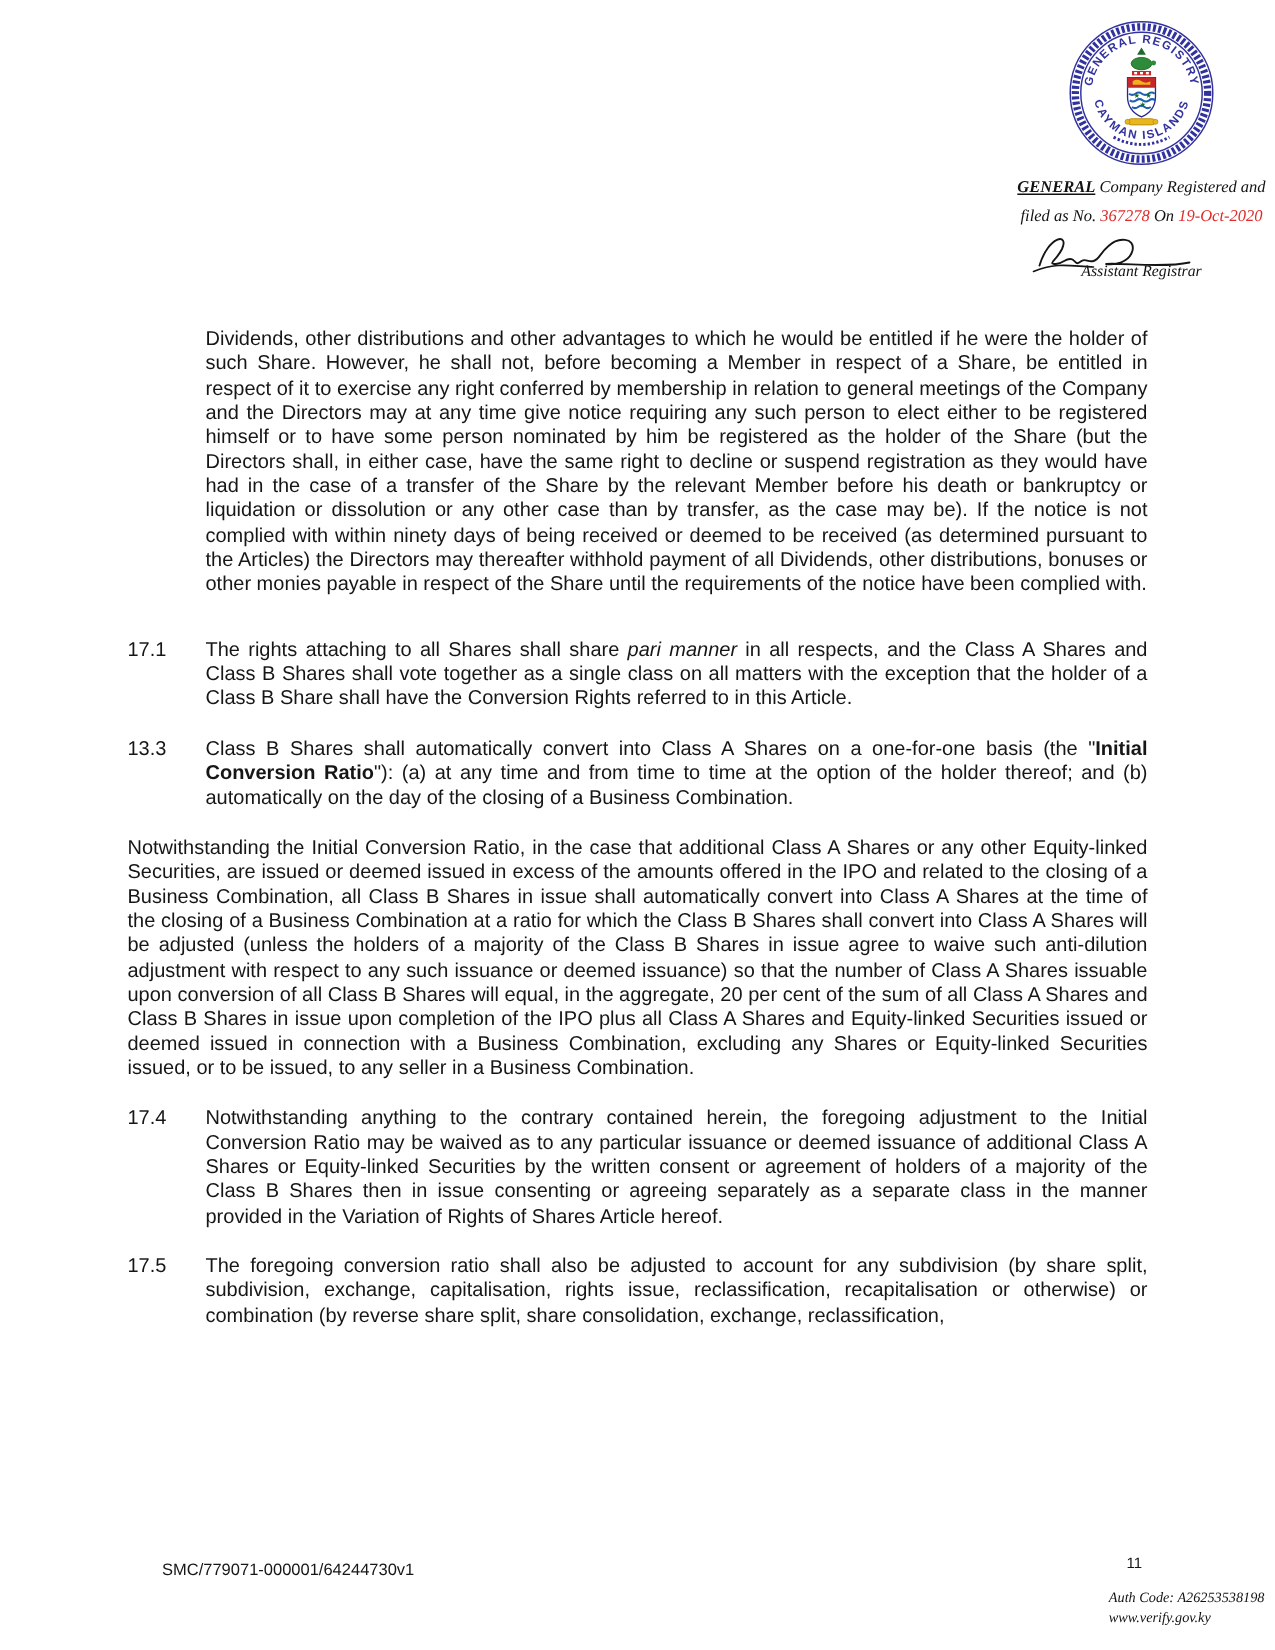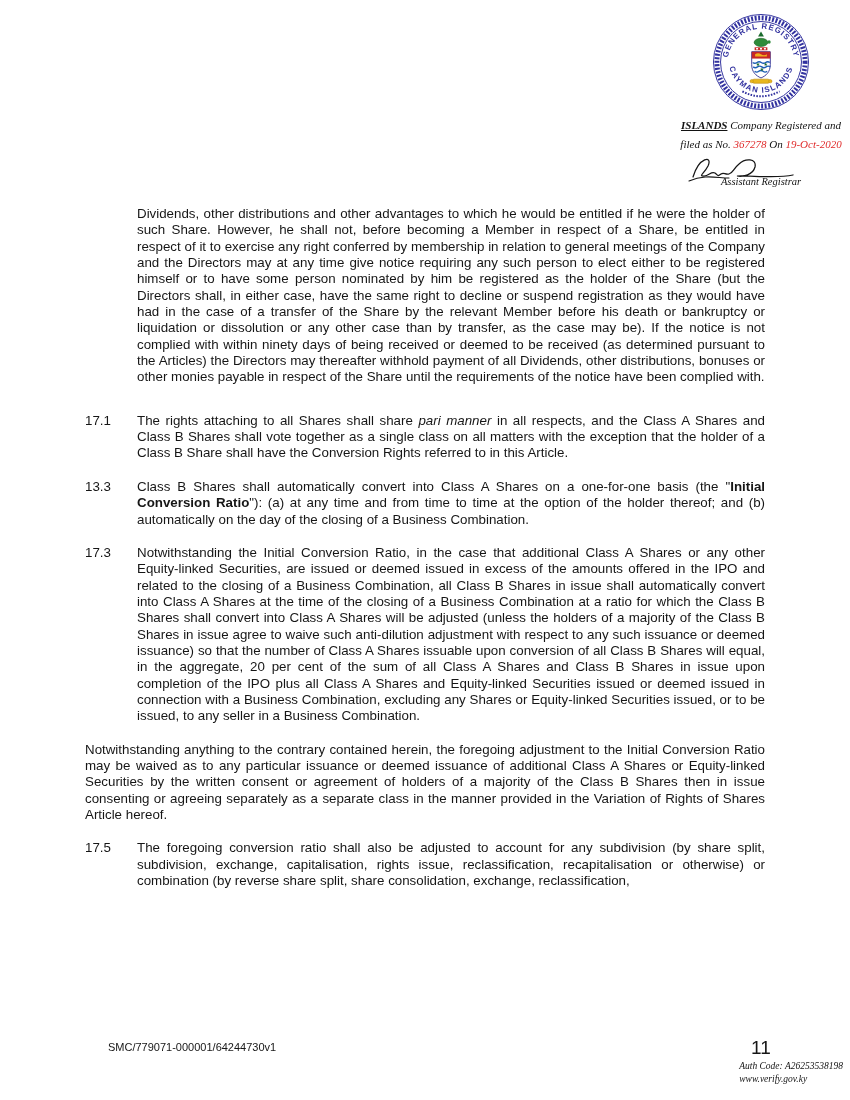--- a/index.html
+++ b/index.html
@@ -13,32 +13,32 @@
   .stamp { position:absolute; left:655px; top:13px; width:212px; text-align:center; }
   .seal-svg { display:block; margin:0 auto; }
   .stamp-line { font-family:"Liberation Serif", serif; font-style:italic; font-size:11px; line-height:19px; color:#121212; white-space:nowrap; }
   .stamp-line.first { margin-top:5px; }
   .exempted { font-weight:bold; text-decoration:underline; }
   .red { color:#e02b2b; }
   .sig-svg { display:block; margin:-2px auto 0; transform:translateX(-18px); }
   .registrar { font-family:"Liberation Serif", serif; font-style:italic; font-size:10.5px; margin-top:-10px; color:#121212; }
 
   
-  .doc { position:absolute; left:85px; top:206px; width:680px; font-size:13.33px; line-height:16.35px; }
+  .doc { position:absolute; left:85px; top:218px; width:680px; font-size:13.33px; line-height:16.35px; }
   .intro { margin:0 0 27px 52px; text-align:justify; }
   .heading { display:flex; font-weight:bold; font-size:13.5px; margin-bottom:17px; }
   .clause { display:flex; margin-bottom:17px;justify-content:center; }
   .cnum { width:52px; flex:none; }
   .ctext { flex:1; text-align:justify; }
   .it { font-style:italic; }
   .bd { font-weight:bold; }
 
   
   .ref { position:absolute; left:80px; top:1041px; font-size:11px;margin-left:28px; }
-  .pagenum { position:absolute; left:751px; top:1037px; font-size:19px; }
+  .pagenum { position:absolute; left:751px; top:1037px; font-size:10px; }
   .authblock { position:absolute; right:7px; top:1060px; text-align:left;
                font-family:"Liberation Serif", serif; font-style:italic; font-size:9.5px; line-height:13px; color:#121212; }
 </style>
 </head>
 <body>
 
 <div class="page">
 
   <div class="stamp">
     <svg class="seal-svg" width="98" height="98" viewBox="0 0 100 100">
@@ -76,21 +76,21 @@
         <path d="M43.5,59.5 q2.1,1.6 4.2,0 q2.2,-1.6 4.4,0 q2.1,1.6 4.2,0" fill="none" stroke="#1d5fb5" stroke-width="1.4"></path>
         <text x="44.6" y="53.6" font-size="5" fill="#1b6b2d" font-family="DejaVu Sans, sans-serif">★</text>
         <text x="52.6" y="53.6" font-size="5" fill="#1b6b2d" font-family="DejaVu Sans, sans-serif">★</text>
         <text x="48.6" y="59.2" font-size="5" fill="#1b6b2d" font-family="DejaVu Sans, sans-serif">★</text>
         <rect x="41" y="67.5" width="18" height="4.2" rx="2" fill="#e8b71c" stroke="#b8860b" stroke-width="0.6"></rect>
         <circle cx="40.5" cy="69.6" r="1.7" fill="#e8b71c" stroke="#b8860b" stroke-width="0.5"></circle>
         <circle cx="59.5" cy="69.6" r="1.7" fill="#e8b71c" stroke="#b8860b" stroke-width="0.5"></circle>
       </g>
     </svg>
 
-    <div class="stamp-line first"><span class="exempted">ISLANDS</span><span> Company Registered and</span></div>
+    <div class="stamp-line first"><span class="exempted">GENERAL</span><span> Company Registered and</span></div>
 
     <div class="stamp-line"><span>filed as No. </span><span class="red">367278</span><span> On </span><span class="red">19-Oct-2020</span></div>
 
     <svg class="sig-svg" width="120" height="34" viewBox="0 0 120 34">
       <path d="M10,25 C16,5 30,3 25,14 C21,22 15,24 21,24 C26,24 28,19 32,21 C35,23 34,25 38,22 C41,20 42,23 46,22 C50,21 50,17 56,12 C62,6 74,6 72,15 C70,23 60,25 54,24 C66,23 92,27 110,23" fill="none" stroke="#151515" stroke-width="1.25" stroke-linecap="round"></path>
       <path d="M6,29 C22,22 34,26 46,26" fill="none" stroke="#151515" stroke-width="1.1" stroke-linecap="round"></path>
     </svg>
     <div class="registrar">Assistant Registrar</div>
   </div>
 
@@ -103,25 +103,25 @@
       <span class="cnum">17.1</span>
       <span class="ctext"><span>The rights attaching to all Shares shall share </span><span class="it">pari manner</span><span> in all respects, and the Class A Shares and Class B Shares shall vote together as a single class on all matters with the exception that the holder of a Class B Share shall have the Conversion Rights referred to in this Article.</span></span>
     </div>
 
     <div class="clause">
       <span class="cnum">13.3</span>
       <span class="ctext"><span>Class B Shares shall automatically convert into Class A Shares on a one-for-one basis (the "</span><span class="bd">Initial Conversion Ratio</span><span>"): (a) at any time and from time to time at the option of the holder thereof; and (b) automatically on the day of the closing of a Business Combination.</span></span>
     </div>
 
     <div class="clause">
-      <span class="cnum">17.3</span>
       <span class="ctext">Notwithstanding the Initial Conversion Ratio, in the case that additional Class A Shares or any other Equity-linked Securities, are issued or deemed issued in excess of the amounts offered in the IPO and related to the closing of a Business Combination, all Class B Shares in issue shall automatically convert into Class A Shares at the time of the closing of a Business Combination at a ratio for which the Class B Shares shall convert into Class A Shares will be adjusted (unless the holders of a majority of the Class B Shares in issue agree to waive such anti-dilution adjustment with respect to any such issuance or deemed issuance) so that the number of Class A Shares issuable upon conversion of all Class B Shares will equal, in the aggregate, 20 per cent of the sum of all Class A Shares and Class B Shares in issue upon completion of the IPO plus all Class A Shares and Equity-linked Securities issued or deemed issued in connection with a Business Combination, excluding any Shares or Equity-linked Securities issued, or to be issued, to any seller in a Business Combination.</span>
     </div>
 
     <div class="clause">
+      <span class="cnum">17.4</span>
       <span class="ctext">Notwithstanding anything to the contrary contained herein, the foregoing adjustment to the Initial Conversion Ratio may be waived as to any particular issuance or deemed issuance of additional Class A Shares or Equity-linked Securities by the written consent or agreement of holders of a majority of the Class B Shares then in issue consenting or agreeing separately as a separate class in the manner provided in the Variation of Rights of Shares Article hereof.</span>
     </div>
 
     <div class="clause">
       <span class="cnum">17.5</span>
       <span class="ctext">The foregoing conversion ratio shall also be adjusted to account for any subdivision (by share split, subdivision, exchange, capitalisation, rights issue, reclassification, recapitalisation or otherwise) or combination (by reverse share split, share consolidation, exchange, reclassification,</span>
     </div>
   </div>
 
   <div class="ref">SMC/779071-000001/64244730v1</div>

